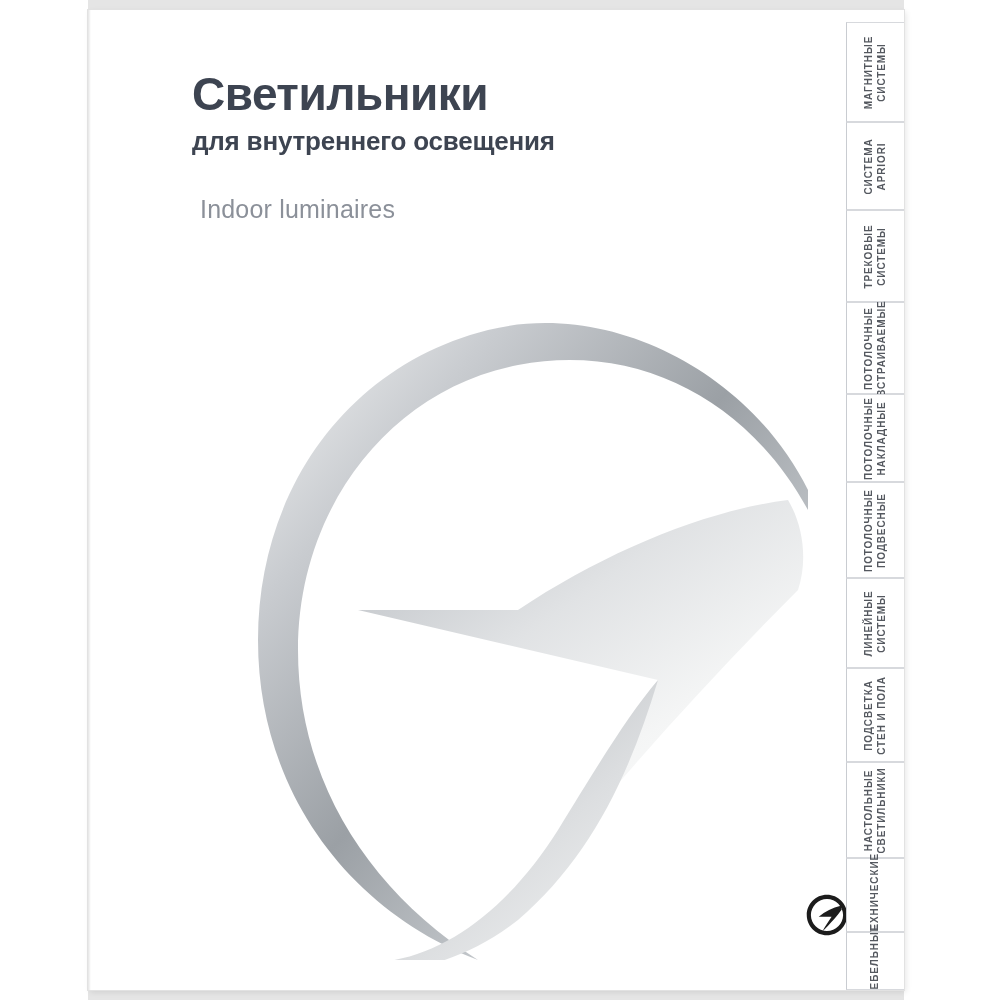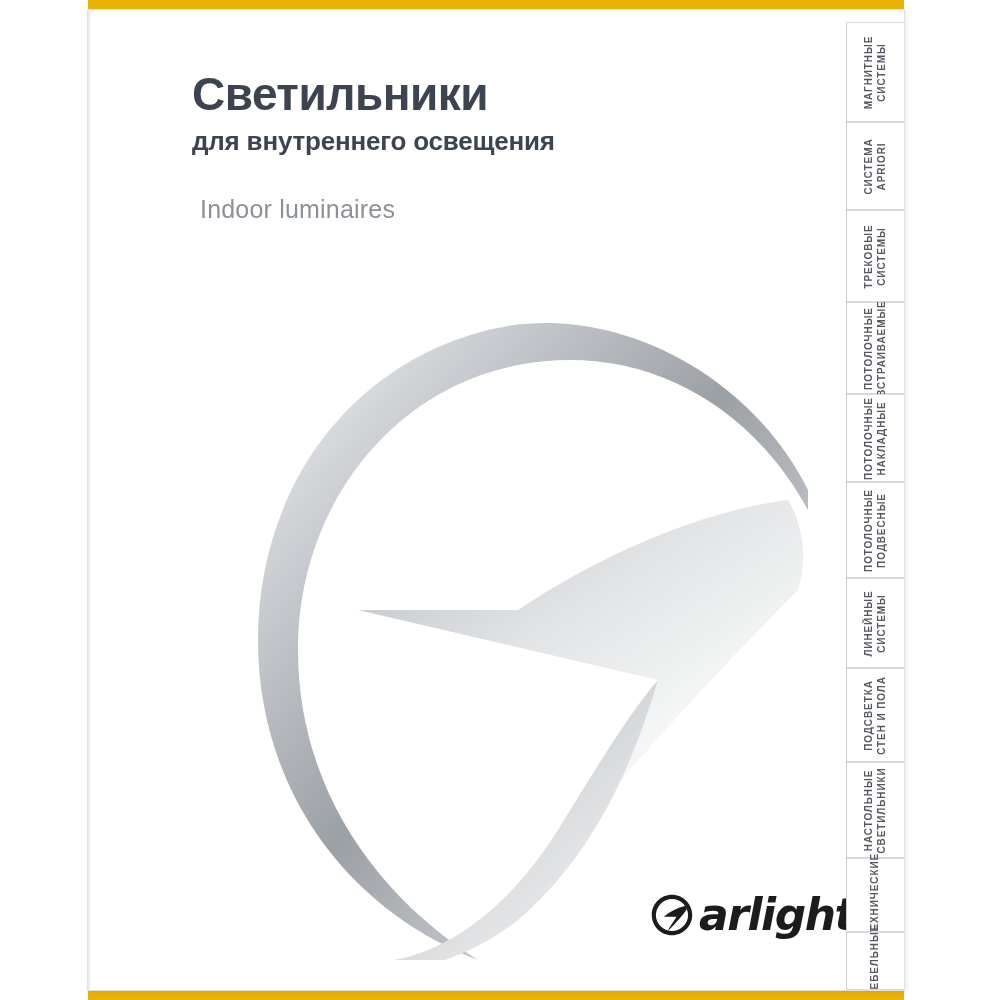--- a/index.html
+++ b/index.html
@@ -9,21 +9,21 @@
     height: 1000px;
     background: #ffffff;
     font-family: "Liberation Sans", sans-serif;
     overflow: hidden;
   }
 
   #page {
     position: relative;
     width: 1000px;
     height: 1000px;
-    background: #eab308;
+    background: #e5e5e5;
   }
 
   
   .sheet {
     position: absolute;
     left: 88px;
     top: 10px;
     width: 816px;
     height: 980px;
     background: #ffffff;
@@ -210,21 +210,20 @@
                C230,715 310,665 370,570
                C410,505 440,455 470,420 Z" fill="url(#gradTail)"></path>
     </svg>
 
     <div class="logo">
       <svg class="logo-mark" viewBox="0 0 100 100">
         <path d="M50,6 C25,6 6,26 6,50 C6,74 25,94 50,94 C74,94 94,74 94,50 C94,26 74,6 50,6 Z
                  M50,15 C69,15 85,31 85,50 C85,69 69,85 50,85 C31,85 15,69 15,50 C15,31 31,15 50,15 Z" fill="#1c1c1c"></path>
         <path d="M80,30 C62,34 46,42 32,54 L60,54 C52,66 45,76 40,86 C56,70 72,52 82,38 Z" fill="#1c1c1c"></path>
       </svg>
-      <span class="logo-text">arlight</span>
     </div>
 
     <div class="tabs">
       <div class="tab" style="top:12px;height:100px;">
         <div class="tab-label">
           <span>МАГНИТНЫЕ</span><br>
           <span>СИСТЕМЫ</span>
         </div>
       </div>
       <div class="tab" style="top:112px;height:88px;">

